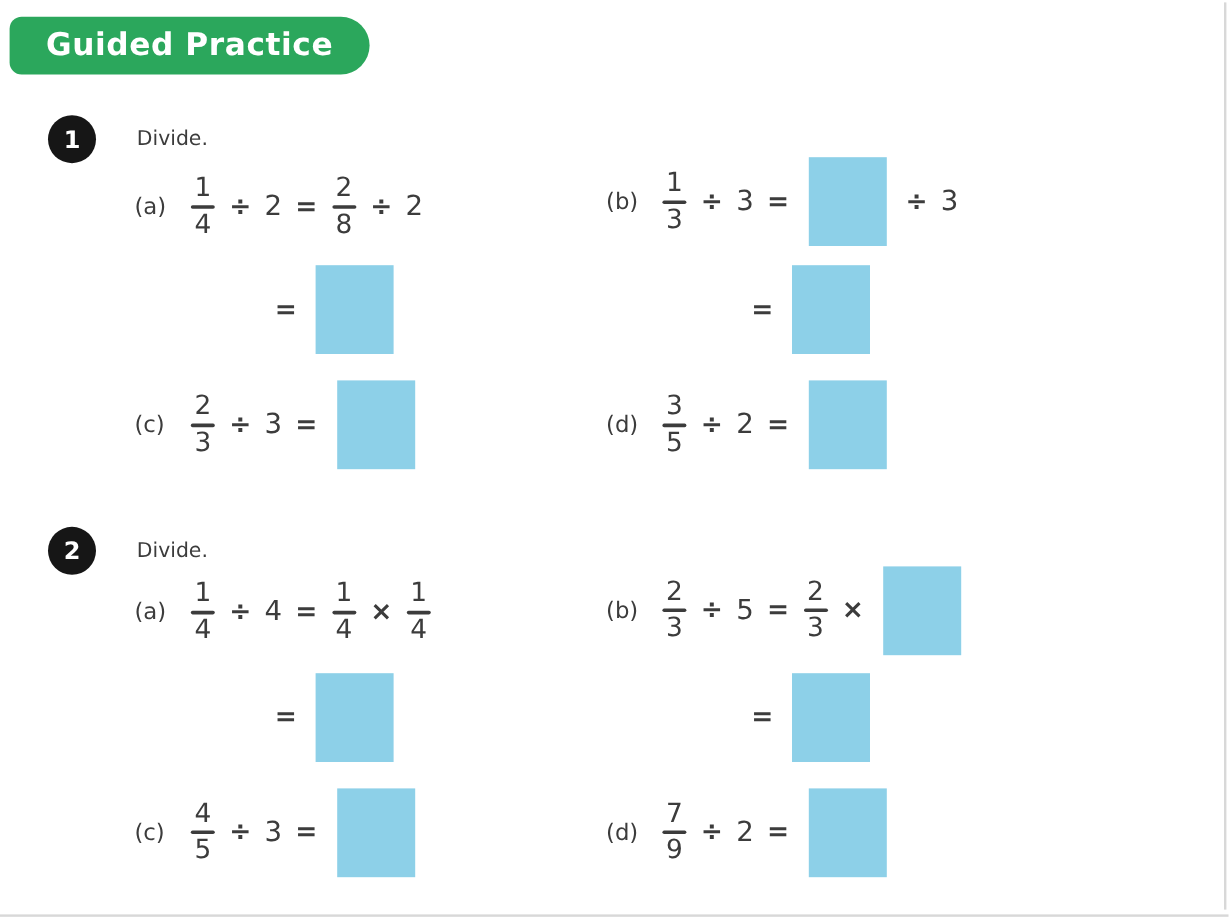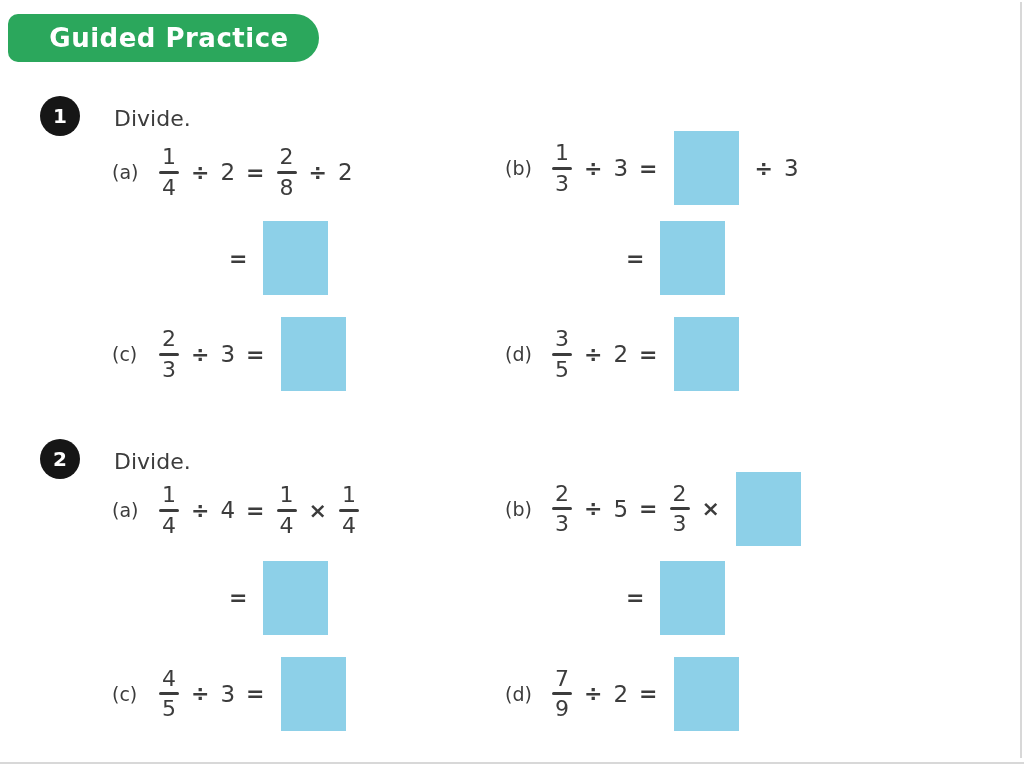--- a/index.html
+++ b/index.html
@@ -10,29 +10,29 @@
   html,body{margin:0;padding:0;background:#ffffff;}
   .stage{
     position:relative;width:1024px;height:768px;background:#fff;overflow:hidden;
     font-family:"DejaVu Sans","Liberation Sans",sans-serif;color:var(--text);
   }
   .edge-bottom{position:absolute;left:0;right:0;top:762px;height:2px;background:var(--page-edge);}
   .edge-right{position:absolute;top:2px;right:2px;width:2px;height:756px;background:var(--page-edge);}
   .banner{
     position:absolute;left:8px;top:14px;width:300px;height:48px;
     background:var(--banner-bg);border-radius:10px 24px 24px 10px;
-    display:flex;align-items:center;justify-content:center;padding-left:11px;
+    display:flex;align-items:center;justify-content:center;
   }
   .banner-label{color:var(--banner-text);font-size:26px;font-weight:700;letter-spacing:.5px;}
   .badge{
     position:absolute;width:40px;height:40px;border-radius:50%;
     background:var(--badge-bg);display:flex;align-items:center;justify-content:center;
   }
   .badge span{color:var(--badge-text);font-size:20px;font-weight:700;}
-  .instruction{position:absolute;font-size:22px;color:var(--text);}
+  .instruction{position:absolute;font-size:17px;color:var(--text);}
   .eq-row{position:absolute;display:flex;align-items:center;white-space:nowrap;}
   .tok{color:var(--text);}
   .tok.label{font-size:19px;margin-right:12px;min-width:30px;}
   .tok.op{font-size:22px;font-weight:600;margin:0 7px;}
   .tok.num{font-size:23px;margin:0 4px;}
   .frac{display:inline-flex;flex-direction:column;align-items:center;line-height:1.05;margin:0 5px;}
   .frac .fnum,.frac .fden{font-size:22px;padding:0 3px;}
   .frac .fbar{height:3px;background:var(--text);align-self:stretch;min-width:20px;border-radius:2px;margin:2px 0;}
   .answer-box{width:65px;height:74px;background:var(--box-fill);margin:0 9px;flex:none;}
 </style>

